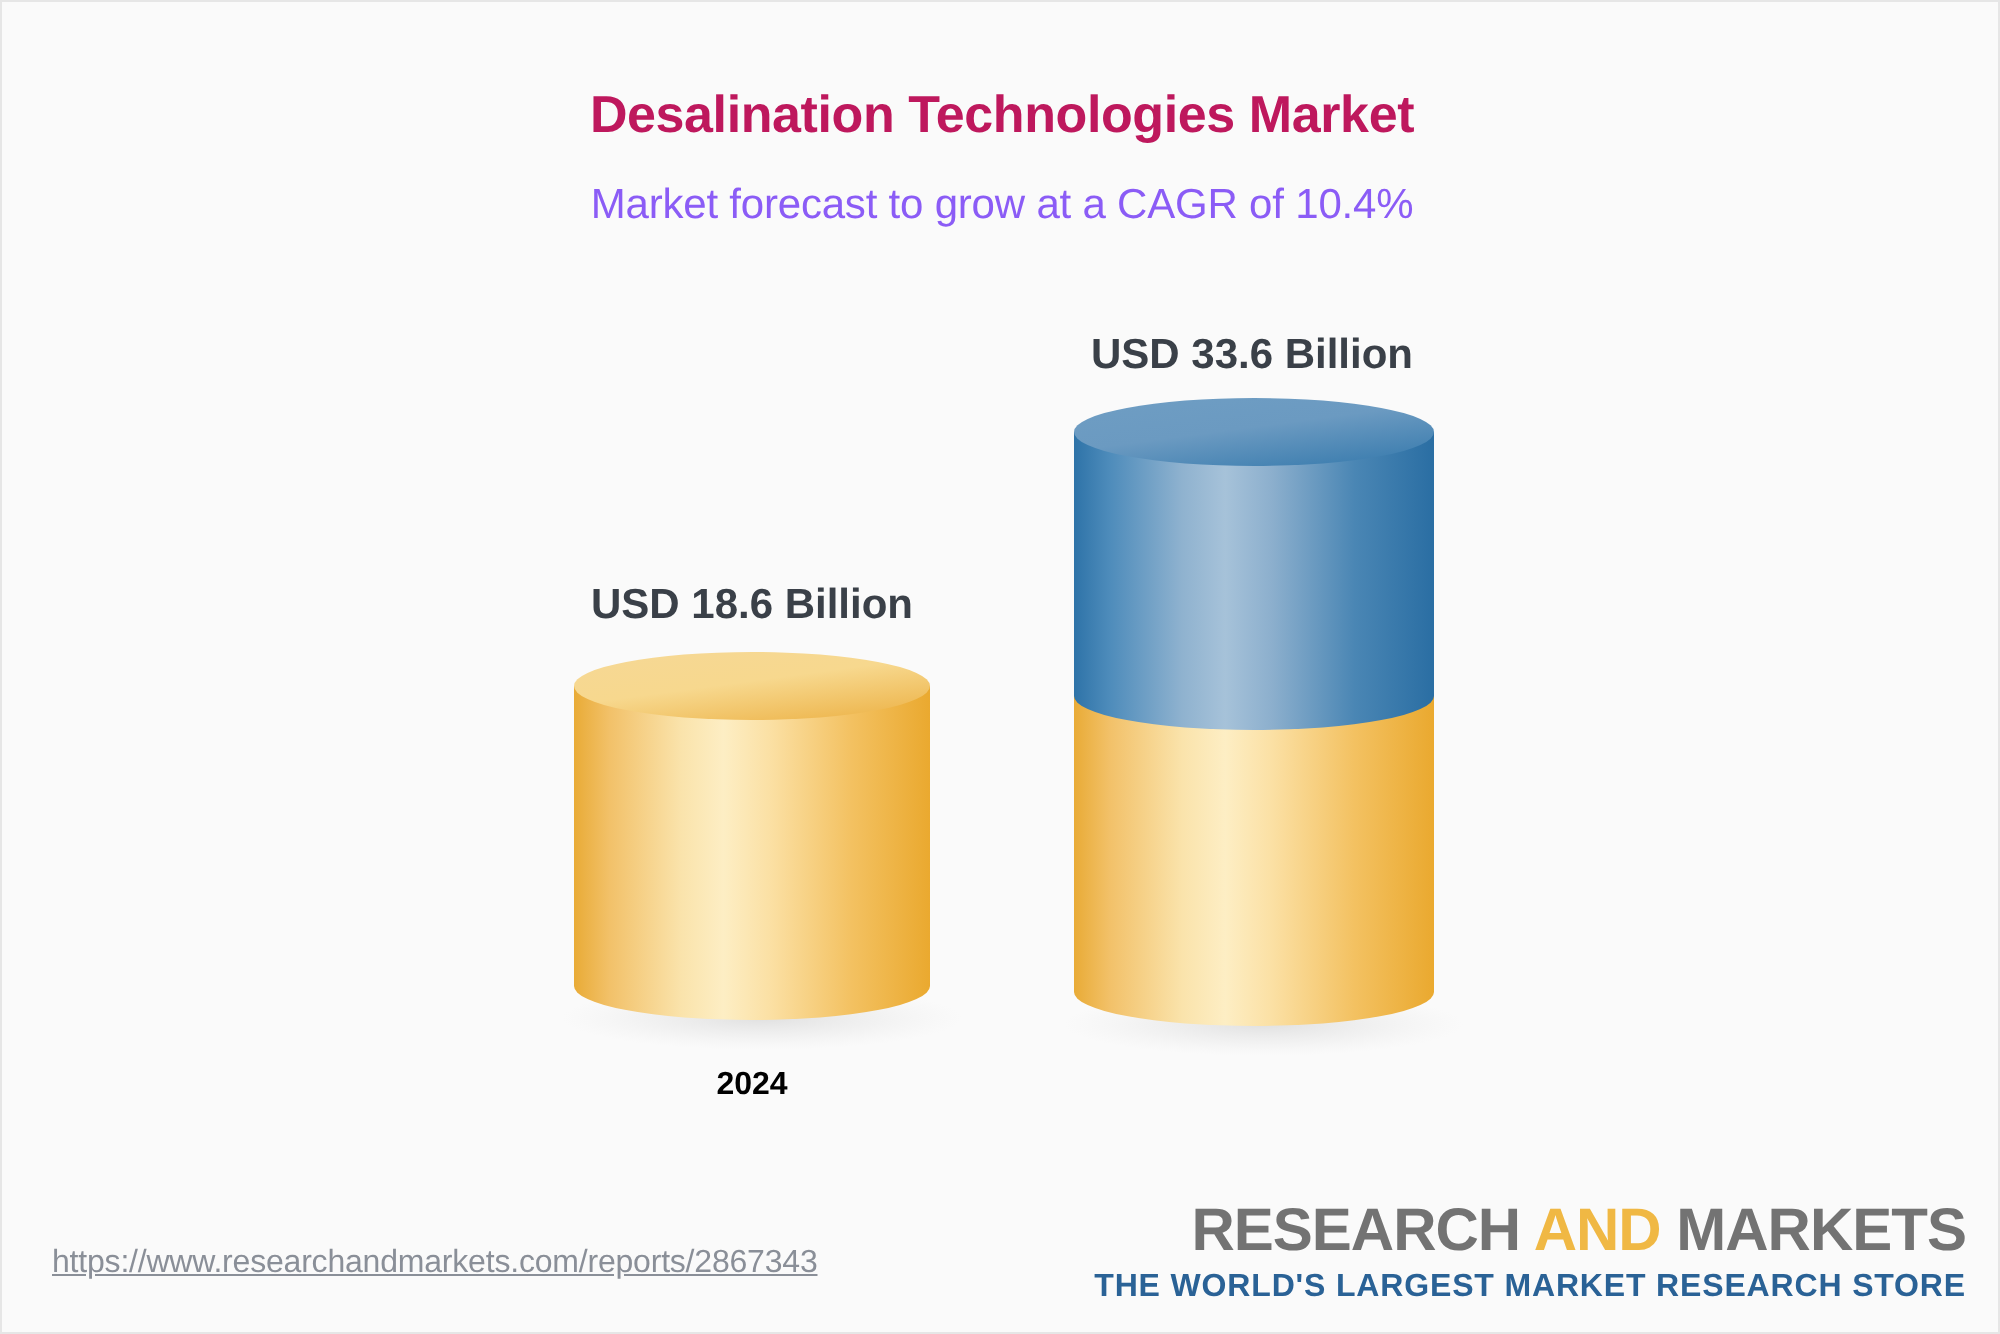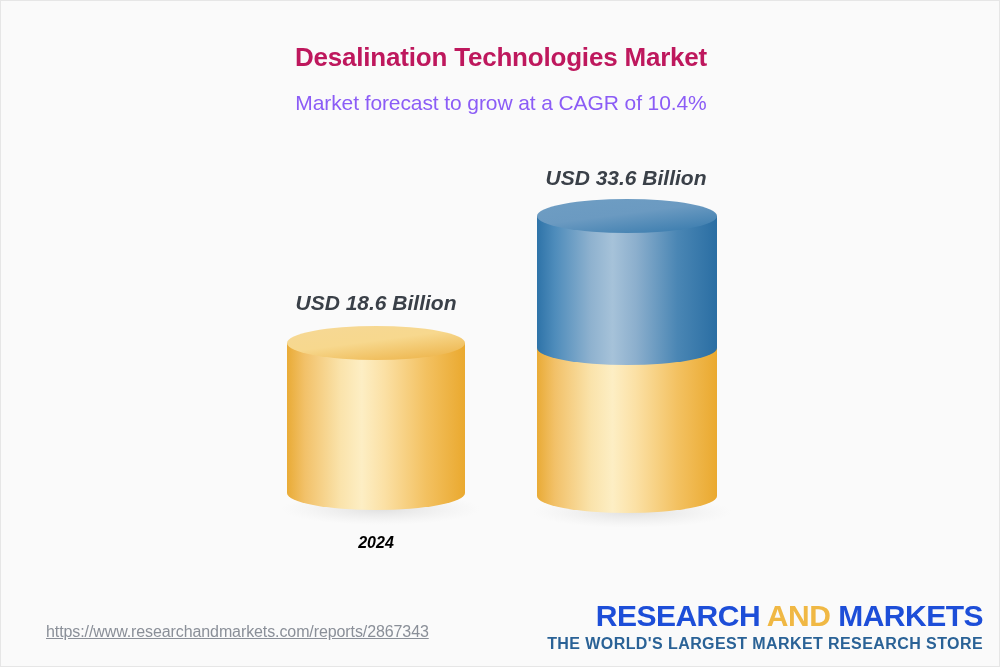--- a/index.html
+++ b/index.html
@@ -45,21 +45,20 @@
   
   #plot-area {
     position: absolute;
     left: 0;
     top: 0;
     width: 1000px;
     height: 600px;
   }
   .bar-group {
     position: absolute;
-    font-style: italic;
   }
   .value-label {
     position: absolute;
     text-align: center;
     font-size: 21px;
     font-weight: bold;
     color: #3a4048;
     white-space: nowrap;
   }
   .category-label {
@@ -75,38 +74,37 @@
     overflow: visible;
   }
   
   #footer-url {
     position: absolute;
     left: 25px;
     top: 622px;
     font-size: 16px;
     color: #8a8f98;
     letter-spacing: -0.1px;
-    margin-left: 20px;
   }
   #brand-logo {
     position: absolute;
     right: 16px;
     top: 600px;
     text-align: right;
     line-height: 1;
   }
   #brand-wordmark {
     font-size: 30px;
     font-weight: bold;
     letter-spacing: -0.5px;
     white-space: nowrap;
   }
   #brand-wordmark .w-research,
   #brand-wordmark .w-markets {
-    color: #1d4ed8;
+    color: #737373;
   }
   #brand-wordmark .w-and {
     color: #f0b844;
   }
   #brand-tagline {
     margin-top: 5px;
     font-size: 16px;
     font-weight: bold;
     color: #2a6296;
     letter-spacing: 0.42px;

